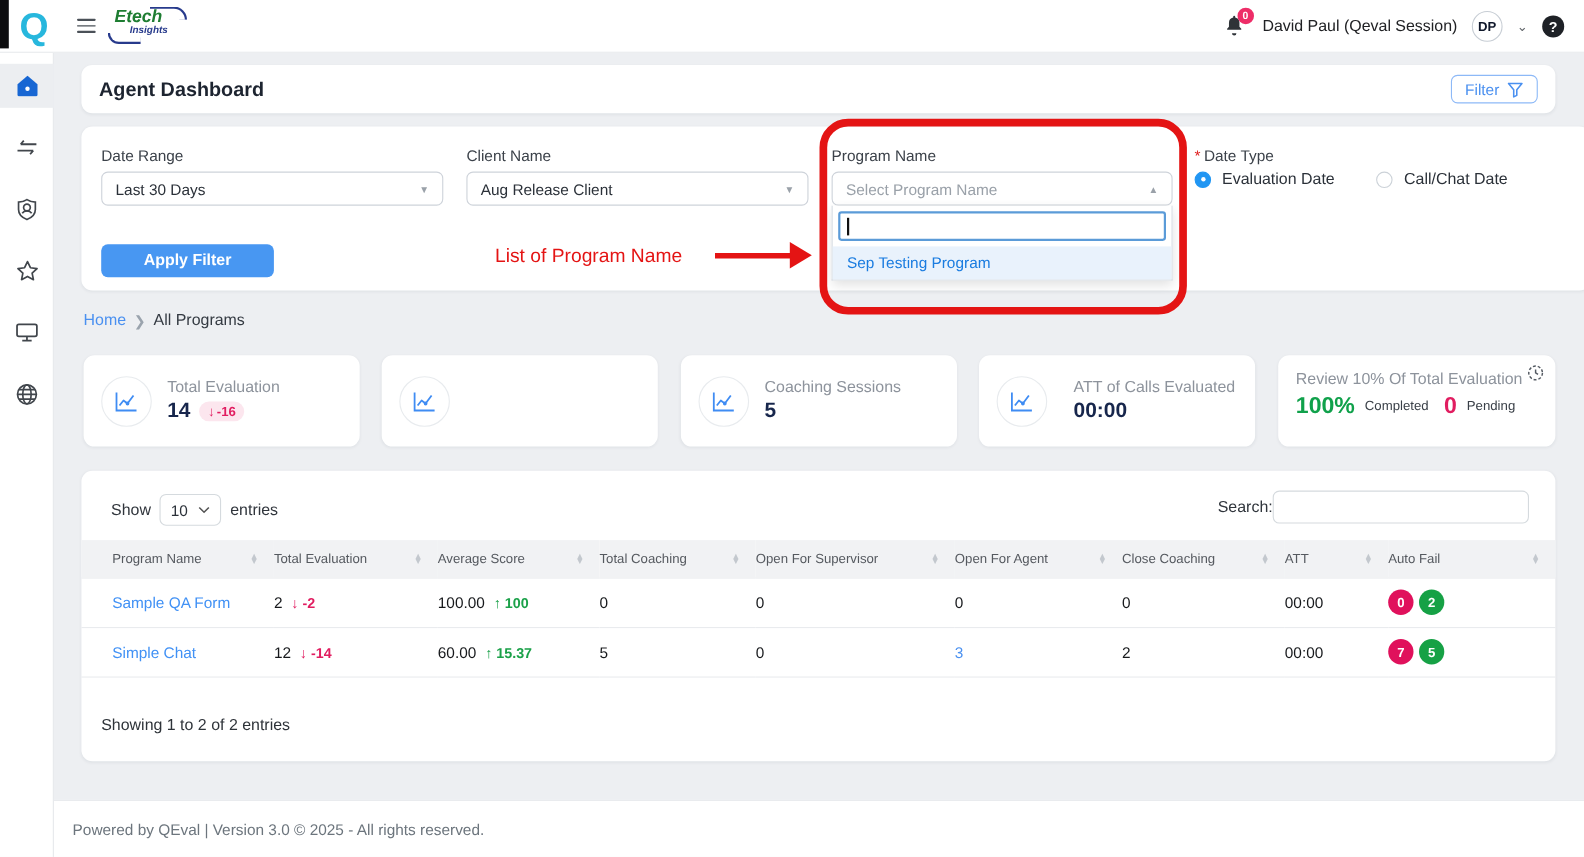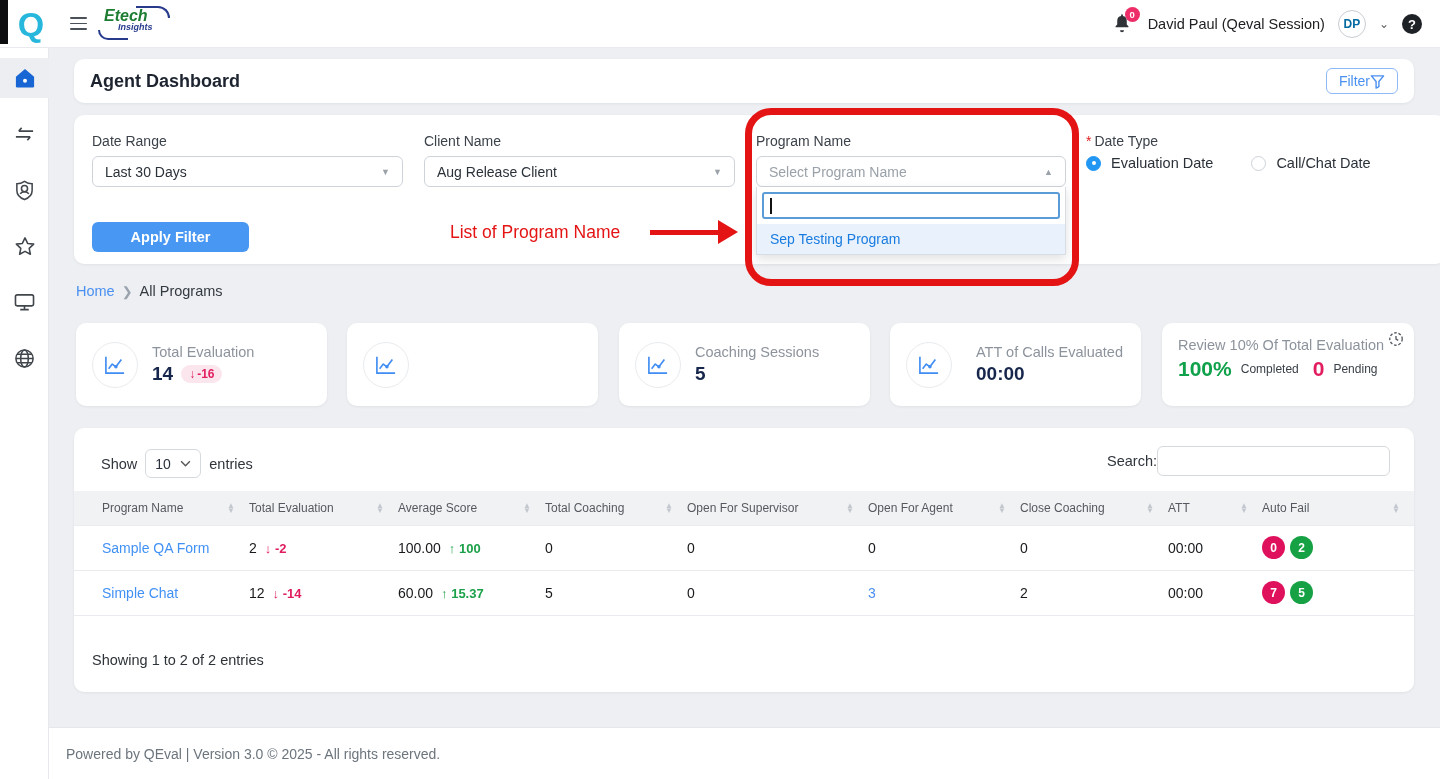--- a/index.html
+++ b/index.html
@@ -13,35 +13,35 @@
   .hamburger div { height:1.8px; background:#4b5158; border-radius:2px; }
   .brand { position:absolute; left:104px; top:8px; width:60px; height:32px; }
   .brand .b1 { color:#1e7d32; font-weight:800; font-style:italic; font-size:16px; line-height:16px; display:block; }
   .brand .b2 { color:#273a8c; font-weight:700; font-style:italic; font-size:9px; display:block; margin-left:14px; margin-top:-2px; }
   .brand .arc { position:absolute; right:-6px; top:-2px; width:34px; height:12px; border:2px solid #273a8c; border-bottom:none; border-left:none; border-radius:0 12px 0 0; }
   .brand .arc2 { position:absolute; left:-6px; bottom:0px; width:30px; height:10px; border:2px solid #273a8c; border-top:none; border-right:none; border-radius:0 0 0 12px; }
   .top-right { position:absolute; right:18px; top:0; height:48px; display:flex; align-items:center; gap:13px; }
   .bell-wrap { position:relative; width:24px; height:26px; cursor:pointer; }
   .bell-badge { position:absolute; top:-4px; right:-5px; min-width:15px; height:15px; border-radius:8px; background:#ee2d68; color:#fff; font-size:9.5px; font-weight:700; display:flex; align-items:center; justify-content:center; }
   .user-name { font-size:14.5px; color:#202124; }
-  .avatar { width:28px; height:28px; border-radius:50%; border:1px solid #c7cdd4; color:#0369a1; font-size:12px; font-weight:700; display:flex; align-items:center; justify-content:center; cursor:pointer; background:#fff; }
+  .avatar { width:28px; height:28px; border-radius:50%; border:1px solid #c7cdd4; color:#0f172a; font-size:12px; font-weight:700; display:flex; align-items:center; justify-content:center; cursor:pointer; background:#fff; }
   .chev { color:#5f6368; font-size:12px; cursor:pointer; }
   .help { width:20px; height:20px; border-radius:50%; background:#1e2126; color:#fff; font-size:13px; font-weight:700; display:flex; align-items:center; justify-content:center; cursor:pointer; }
 
   
   .sidebar { position:absolute; top:48px; left:0; width:49px; height:731px; background:#ffffff; border-right:1px solid #e6e8eb; z-index:20; }
   .side-item { width:49px; height:40px; display:flex; align-items:center; justify-content:center; margin-top:16px; cursor:pointer; }
   .side-item.active { background:#eceef1; margin-top:10px; }
   .side-item svg { display:block; }
 
   
   .card { position:absolute; background:#fff; border-radius:10px; box-shadow:0 1px 3px rgba(20,30,50,.06); }
   .titlebar { left:74px; top:59px; width:1340px; height:44px; display:flex; align-items:center; justify-content:space-between; padding:0 16px; }
   .page-title { font-size:18px; font-weight:700; color:#1d2430; }
-  .filter-btn { display:flex; align-items:center; border:1px solid #8db9f7; color:#4a90f0; background:#fff; font-size:14px; border-radius:6px; padding:4px 12px; cursor:pointer; font-family:inherit; }
+  .filter-btn { display:flex; align-items:center; gap:7px; border:1px solid #8db9f7; color:#4a90f0; background:#fff; font-size:14px; border-radius:6px; padding:4px 12px; cursor:pointer; font-family:inherit; }
 
   .filtercard { left:74px; top:115px; width:1372px; height:149px; }
   .f-label { position:absolute; font-size:14px; color:#3c424a; }
   .f-select { position:absolute; height:31px; background:#fff; border:1px solid #ced3da; border-radius:6px; display:flex; align-items:center; justify-content:space-between; padding:0 12px; font-size:14px; color:#2b3139; cursor:pointer; }
   .f-select .ph { color:#9aa1a9; }
   .caret-down { color:#9aa1a9; font-size:9px; }
   .apply-btn { position:absolute; left:18px; top:107px; width:157px; height:30px; background:#4897f2; border:none; border-radius:6px; color:#fff; font-size:14.5px; font-weight:700; cursor:pointer; font-family:inherit; }
 
   .dropdown-panel { position:absolute; left:682px; top:72px; width:310px; background:#fff; border:1px solid #d8dde3; border-top:none; box-shadow:0 4px 10px rgba(0,0,0,.12); z-index:5; }
   .psearch { margin:5px; height:27px; border:2px solid #5b9bd8; border-radius:3px; display:flex; align-items:center; padding-left:6px; cursor:text; background:#fff; }

